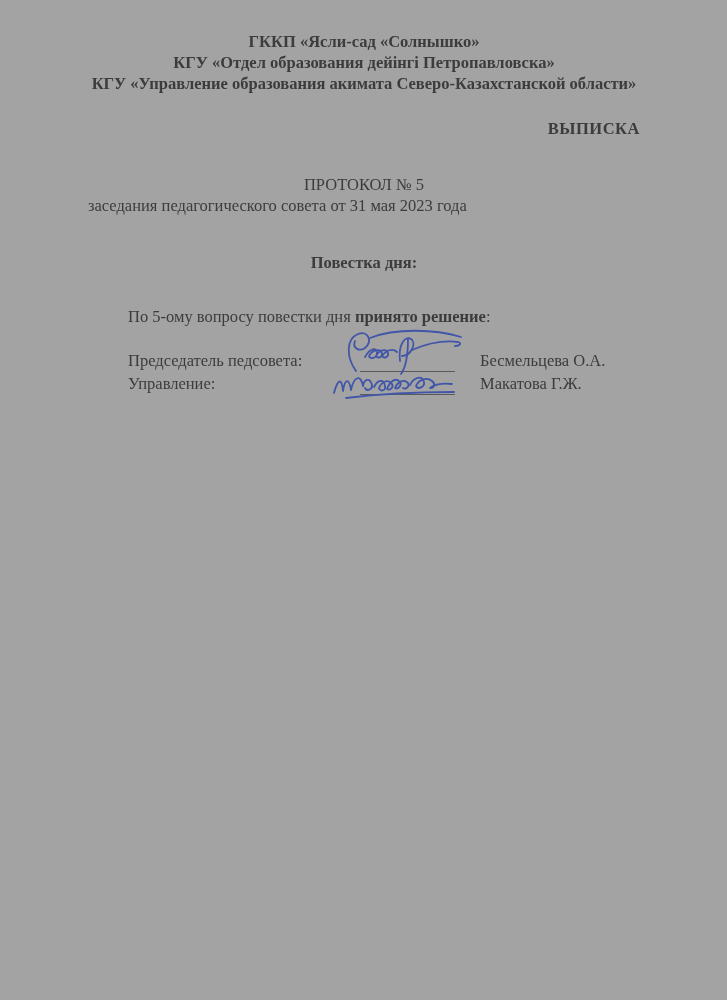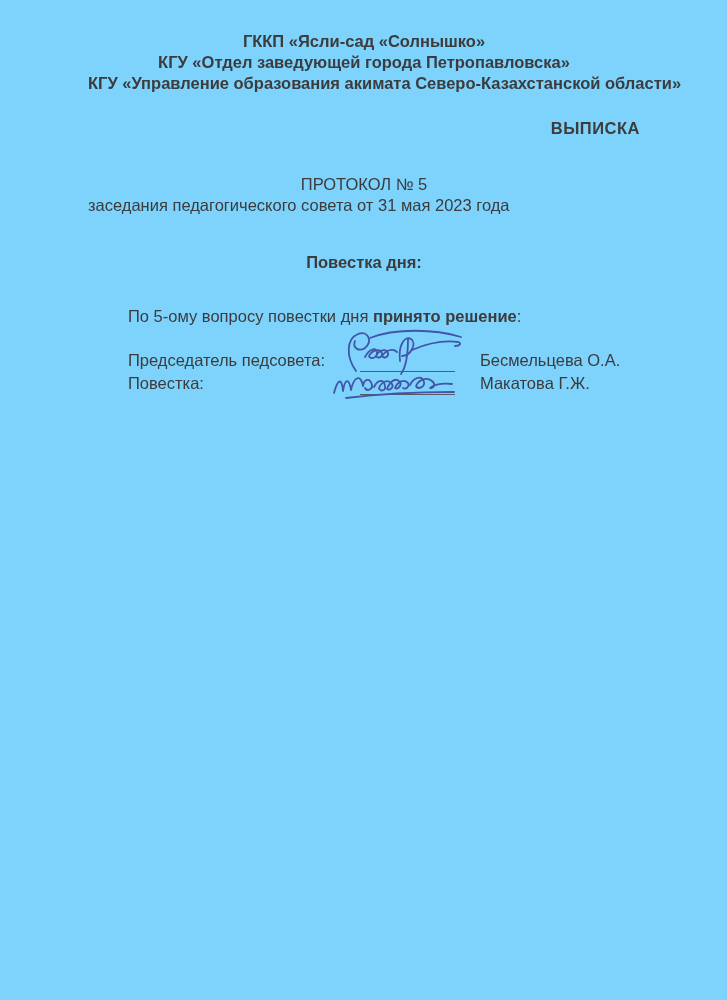--- a/index.html
+++ b/index.html
@@ -4,22 +4,22 @@
 <style>
   html, body {
     margin: 0;
     padding: 0;
     background: #ffffff;
   }
   .page {
     position: relative;
     width: 727px;
     height: 1000px;
-    background: #7dd3fc;
-    font-family: Liberation Sans, sans-serif;
+    background: #a3a3a3;
+    font-family: Liberation Serif, serif;
     color: #3c3b3d;
     font-size: 16.5px;
     line-height: 21px;
     box-sizing: border-box;
     padding: 31px 87px 0 88px;
     overflow: hidden;
   }
   .doc-header {
     text-align: center;
     font-weight: bold;
@@ -74,21 +74,21 @@
   .sig-svg-1 { left: 252px; top: -24px; }
   .sig-svg-2 { left: 240px; top: 12px; }
 </style>
 </head>
 <body>
 
 <div class="page">
 
   <div class="doc-header">
     <div>ГККП «Ясли-сад «Солнышко»</div>
-    <div>КГУ «Отдел заведующей города Петропавловска»</div>
+    <div>КГУ «Отдел образования дейінгі Петропавловска»</div>
     <div>КГУ «Управление образования акимата Северо-Казахстанской области»</div>
   </div>
 
   <div class="doc-title">ВЫПИСКА</div>
 
   <div class="protocol-title">ПРОТОКОЛ № 5</div>
   <div class="protocol-subtitle">заседания педагогического совета от 31 мая 2023 года</div>
 
   <div class="agenda-heading">Повестка дня:</div>
 
@@ -99,21 +99,21 @@
   <div class="sig-block">
 
     <div class="sig-row">
       <span class="sig-role">Председатель педсовета:</span>
       <span class="sig-line"></span>
       <span></span>
       <span class="sig-name">Бесмельцева О.А.</span>
     </div>
 
     <div class="sig-row">
-      <span class="sig-role">Повестка:</span>
+      <span class="sig-role">Управление:</span>
       <span class="sig-line"></span>
       <span></span>
       <span class="sig-name">Макатова Г.Ж.</span>
     </div>
 
     <svg class="sig-svg sig-svg-1" width="130" height="52" viewBox="0 0 130 52">
       <g fill="none" stroke-width="1.8" stroke-linecap="round" stroke-linejoin="round" stroke="#4156a8">
         <path d="M16 46 C6 32 6 14 18 9 C28 5 33 16 25 23 C19 27 12 23 15 16"></path>
         <path d="M25 32 C30 23 37 22 37 28 C37 33 30 35 29 31 C32 25 40 23 42 28 C43 32 38 34 36 31 C39 25 46 23 48 28 C49 32 44 34 42 31 C46 25 53 23 57 27"></path>
         <path d="M60 36 C58 20 65 10 71 14 C77 18 71 31 62 31 M68 14 C68 28 66 42 61 49"></path>

